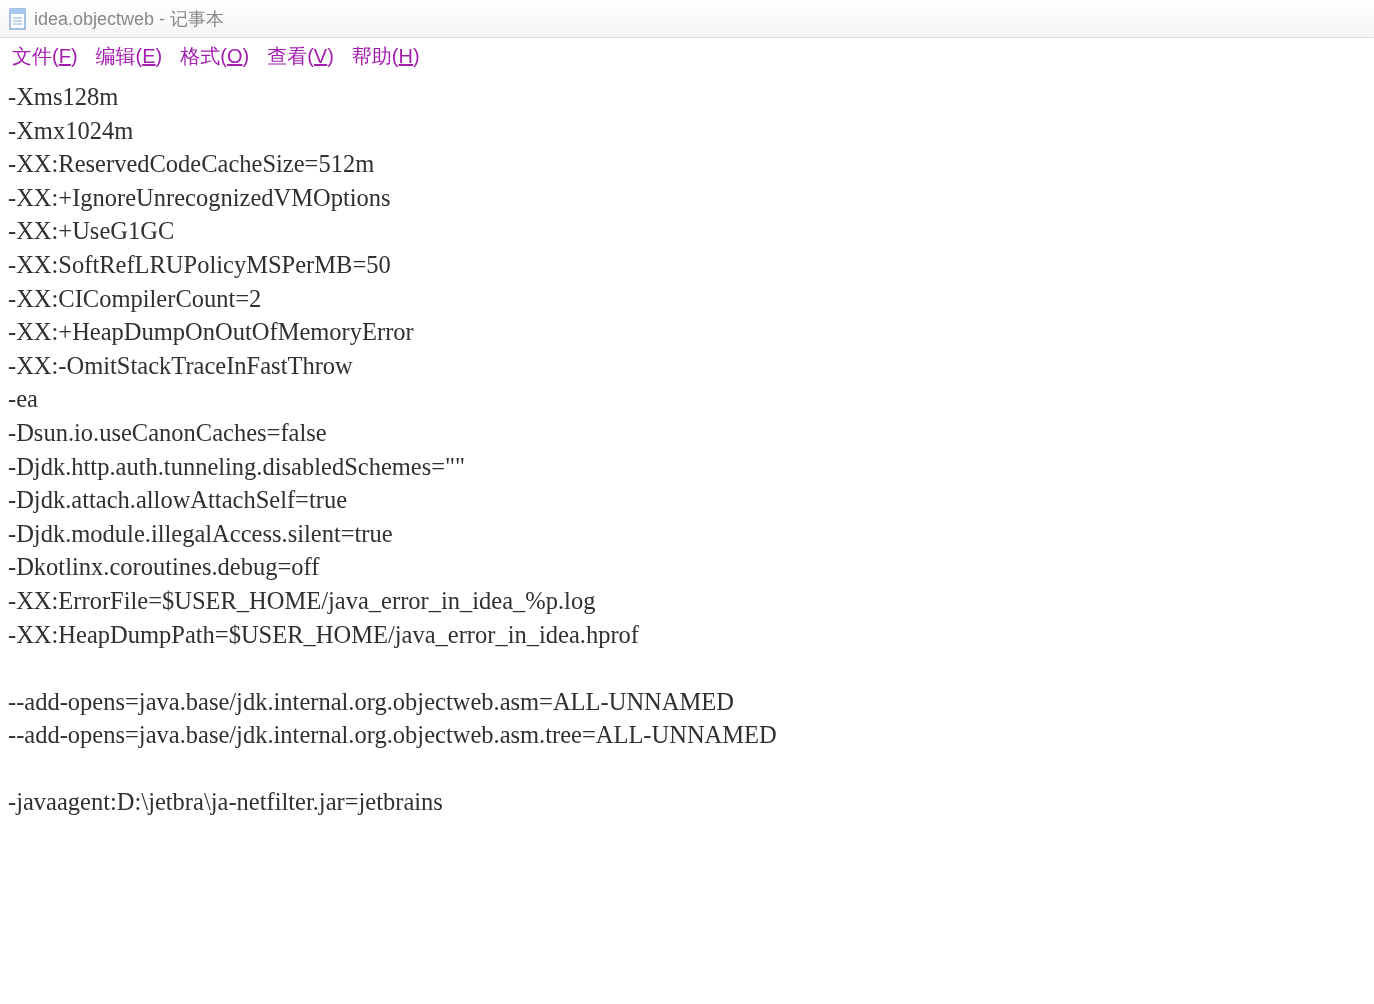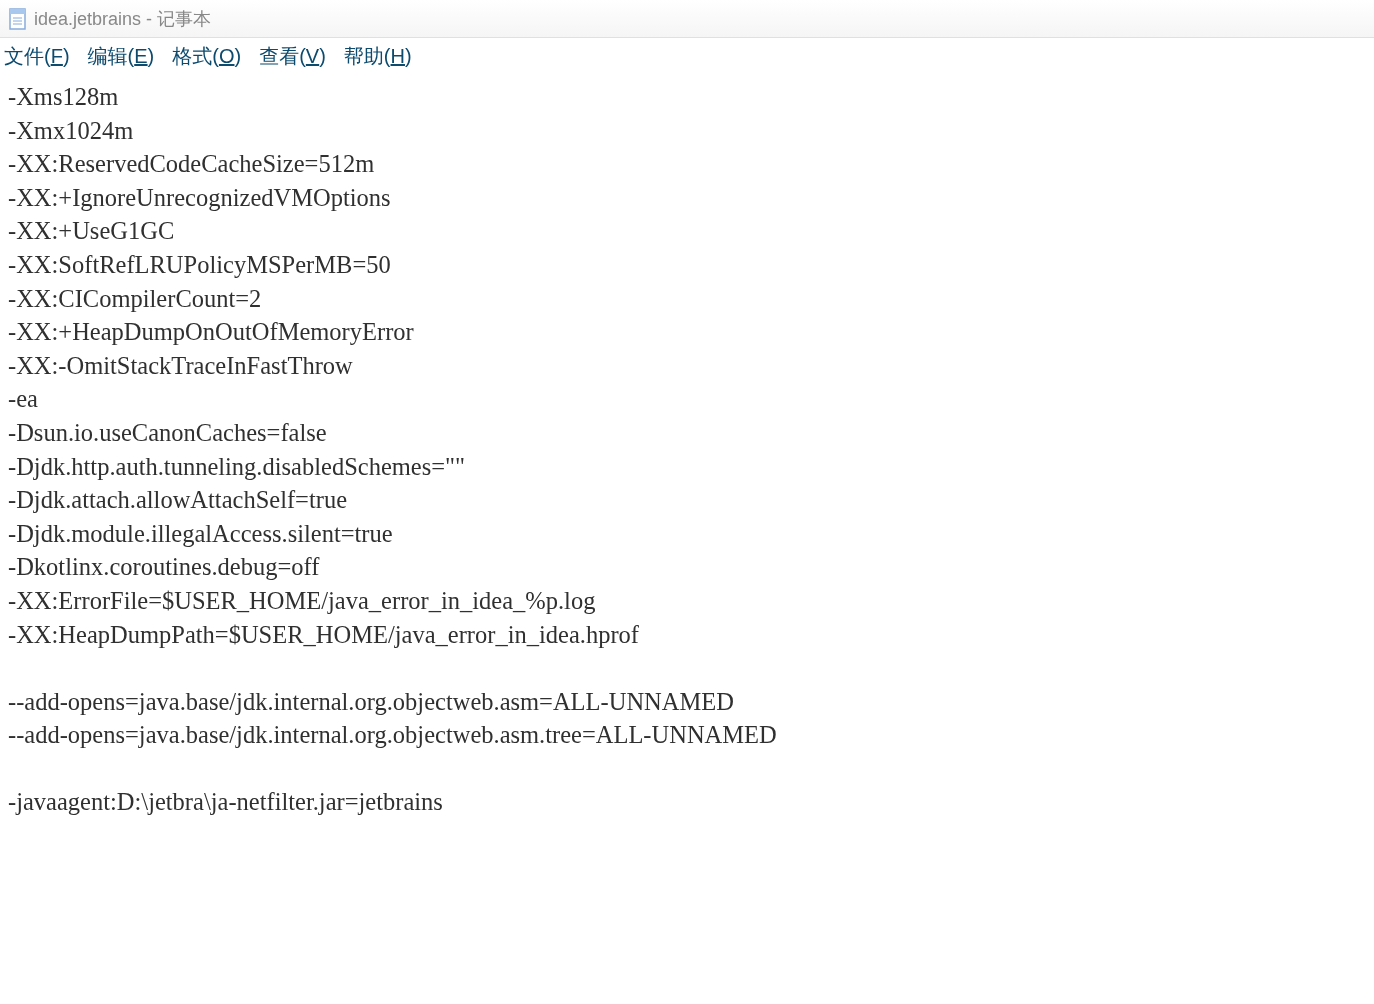--- a/index.html
+++ b/index.html
@@ -35,23 +35,24 @@
     }
     .title-text {
       font-size: 18px;
       color: #888888;
     }
     .menu-bar {
       height: 36px;
       background: #ffffff;
       display: flex;
       align-items: center;
+      padding-left: 8px;
       gap: 10px;
       font-size: 20px;
-      color: #0c4a6e;
+      color: #a21caf;
     }
     .menu-item {
       padding: 2px 4px;
       cursor: default;
     }
     .menu-item .underline {
       text-decoration: underline;
     }
     .content-area {
       padding: 6px 8px 0 8px;
@@ -73,21 +74,21 @@
 <div class="title-bar">
   <span class="title-icon">
     <svg width="20" height="24" viewBox="0 0 20 24">
       <rect x="2" y="2" width="15" height="20" fill="#ffffff" stroke="#88aadd" stroke-width="1.5"></rect>
       <rect x="2" y="2" width="15" height="5" fill="#a8c8ee"></rect>
       <line x1="5" y1="11" x2="14" y2="11" stroke="#88aadd" stroke-width="1"></line>
       <line x1="5" y1="14" x2="14" y2="14" stroke="#88aadd" stroke-width="1"></line>
       <line x1="5" y1="17" x2="14" y2="17" stroke="#88aadd" stroke-width="1"></line>
     </svg>
   </span>
-  <span class="title-text">idea.jetbrains - 记事本</span>
+  <span class="title-text">idea.objectweb - 记事本</span>
 </div>
 
 <div class="menu-bar">
   <span class="menu-item"><span>文件</span>(<span class="underline">F</span>)</span>
   <span class="menu-item"><span>编辑</span>(<span class="underline">E</span>)</span>
   <span class="menu-item"><span>格式</span>(<span class="underline">O</span>)</span>
   <span class="menu-item"><span>查看</span>(<span class="underline">V</span>)</span>
   <span class="menu-item"><span>帮助</span>(<span class="underline">H</span>)</span>
 </div>
 

